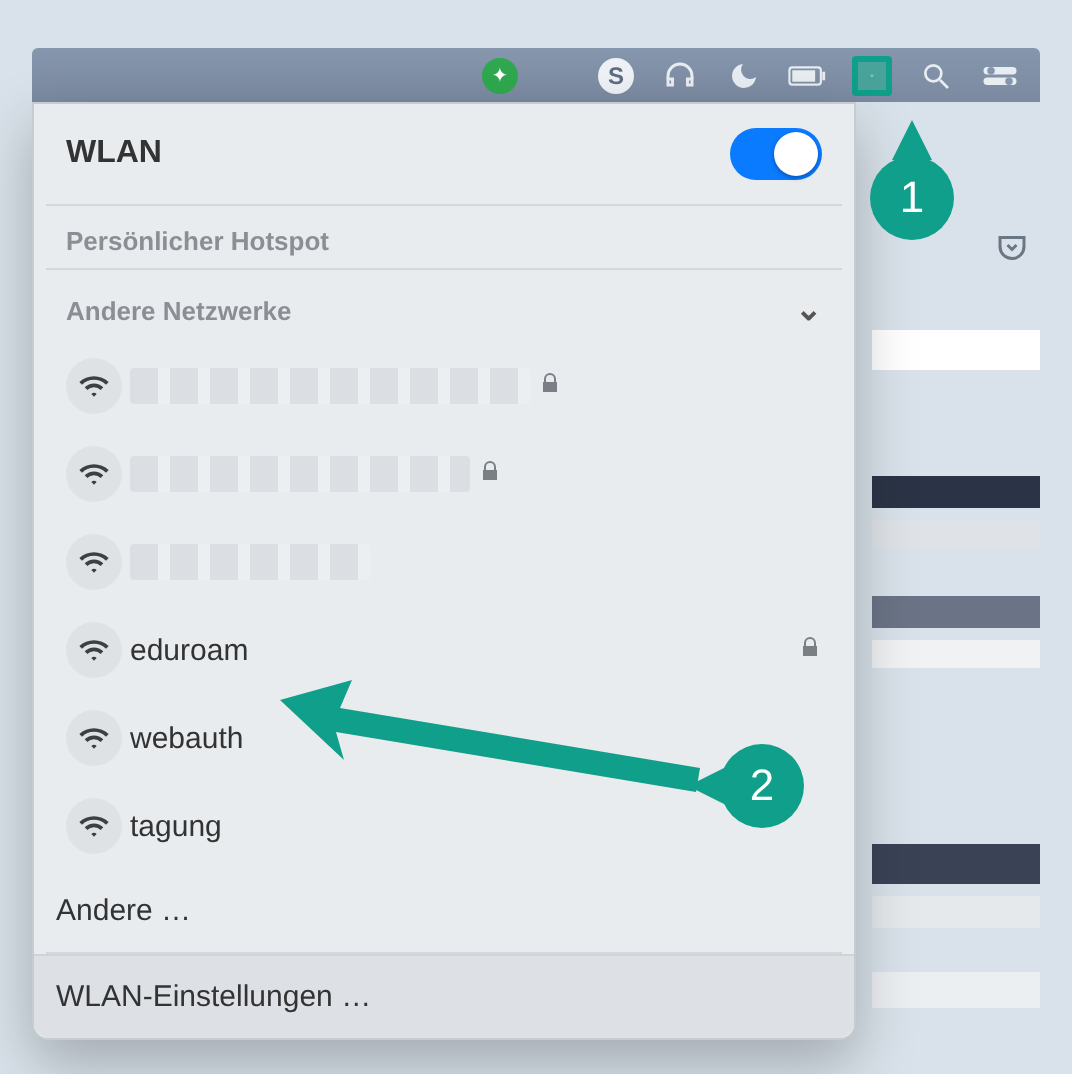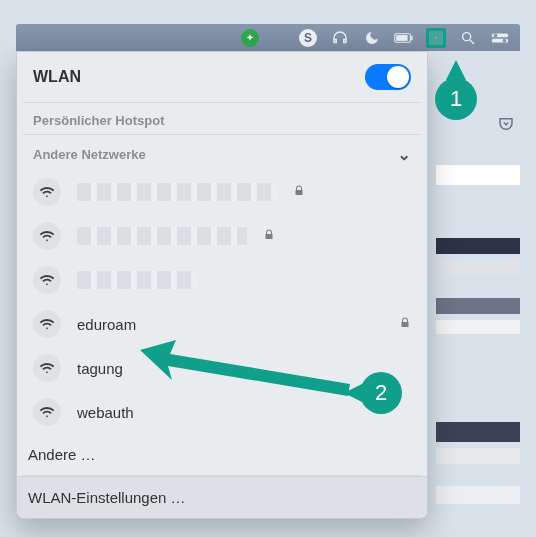--- a/index.html
+++ b/index.html
@@ -129,21 +129,21 @@
   .batt {
     width:20px;height:10px;border:1.5px solid #777;border-radius:2px;
     position:relative;
   }
   .batt::after{content:"";position:absolute;right:-3px;top:2px;width:2px;height:4px;background:#777;border-radius:1px}
   .batt .fill{height:100%;width:80%;background:#777}
 
   .net-list .net-item {
     display:flex; align-items:center;
     padding: 8px 16px;
-    gap: 16px;
+    gap: 4px;
   }
   .wifi-icon {
     width: 28px; height: 28px; border-radius:50%;
     background:#dfe2e5;
     display:flex;align-items:center;justify-content:center;
   }
   .wifi-icon svg { width:16px;height:16px; }
   .net-name { flex:1; font-size:15px; color:#333; }
   .net-name.blur {
     height:18px;
@@ -343,29 +343,29 @@
       <div class="lock-icon"><svg viewBox="0 0 24 24">
             <path d="M6 10V7a6 6 0 1112 0v3h1v10H5V10h1zm2 0h8V7a4 4 0 10-8 0v3z"></path>
           </svg></div>
     </div>
     <div class="net-item">
       <div class="wifi-icon">
           <svg viewBox="0 0 24 24" fill="#3c3f44">
             <path d="M12 20l-2-2a3 3 0 014 0l-2 2zm-5-5l-2-2a10 10 0 0114 0l-2 2a7 7 0 00-10 0zm-4-4l-2-2a16 16 0 0122 0l-2 2a13 13 0 00-18 0z"></path>
           </svg>
         </div>
+      <div class="net-name">webauth</div>
+    </div>
+    <div class="net-item">
+      <div class="wifi-icon">
+          <svg viewBox="0 0 24 24" fill="#3c3f44">
+            <path d="M12 20l-2-2a3 3 0 014 0l-2 2zm-5-5l-2-2a10 10 0 0114 0l-2 2a7 7 0 00-10 0zm-4-4l-2-2a16 16 0 0122 0l-2 2a13 13 0 00-18 0z"></path>
+          </svg>
+        </div>
       <div class="net-name">tagung</div>
-    </div>
-    <div class="net-item">
-      <div class="wifi-icon">
-          <svg viewBox="0 0 24 24" fill="#3c3f44">
-            <path d="M12 20l-2-2a3 3 0 014 0l-2 2zm-5-5l-2-2a10 10 0 0114 0l-2 2a7 7 0 00-10 0zm-4-4l-2-2a16 16 0 0122 0l-2 2a13 13 0 00-18 0z"></path>
-          </svg>
-        </div>
-      <div class="net-name">webauth</div>
     </div>
   </div>
 
   <div class="footer-item">Andere …</div>
   <div class="hr"></div>
   <div class="footer-item footer-last">WLAN-Einstellungen …</div>
 </div>
 
 <div class="callout-1">
   <span>1</span>

